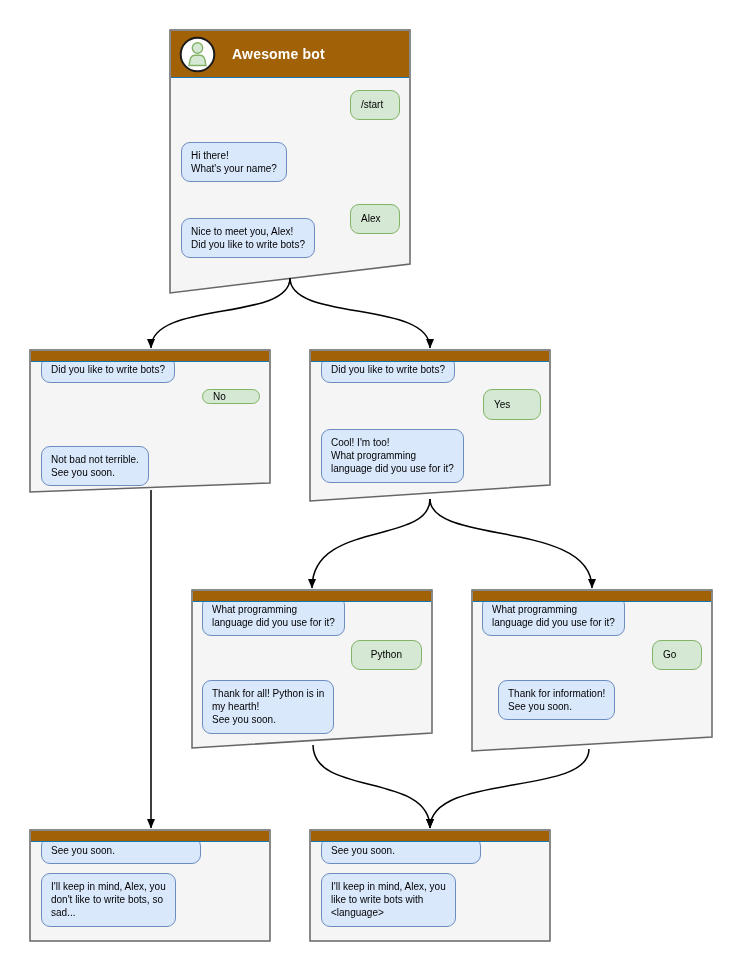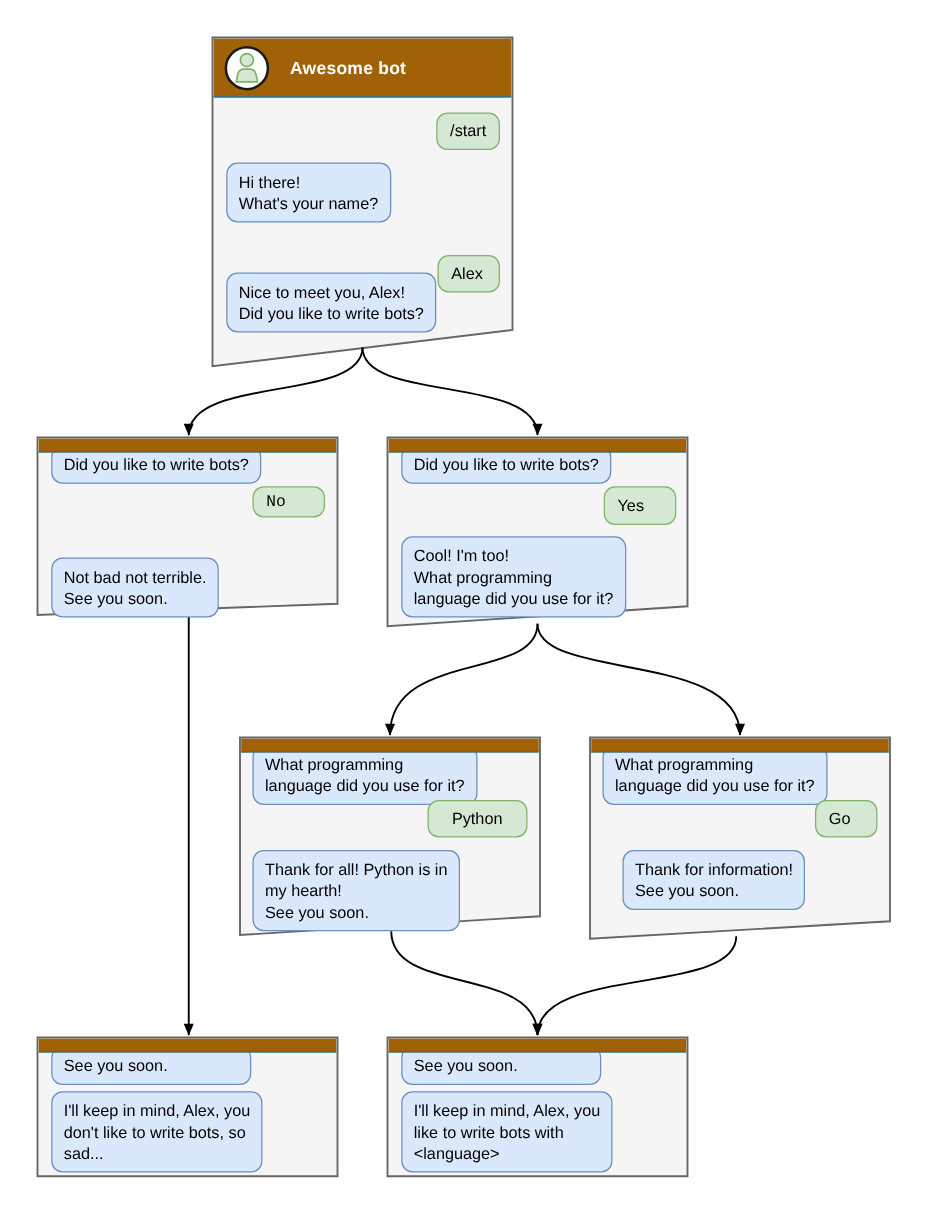--- a/index.html
+++ b/index.html
@@ -10,21 +10,21 @@
   .layer{position:absolute;left:0;top:0;z-index:0;}
   .hdr{
     position:absolute;background:#a16207;border-bottom:1px solid #1277B2;
     box-sizing:border-box;z-index:2;
   }
   .hdr-main{
     display:flex;align-items:center;gap:16px;padding-left:8px;
   }
   .hdr-title{color:#ffffff;font-size:14px;font-weight:bold;letter-spacing:.2px;}
   .bubble{
-    position:absolute;box-sizing:border-box;font-size:13px;line-height:1.32;
+    position:absolute;box-sizing:border-box;font-size:10px;line-height:1.32;
     white-space:pre-line;border-radius:9px;z-index:1;
   }
   .bot{
     background:#DAE8FC;border:1px solid #6C8EBF;padding:6px 9px;
   }
   .user{
     background:#D5E8D4;border:1px solid #82B366;padding:0 10px;min-width:50px;
     height:30px;display:flex;align-items:center;white-space:pre;
   }
   .avatar{flex:0 0 auto;}
@@ -60,29 +60,29 @@
 
   <div class="hdr hdr-main" style="left:171px;top:31px;width:238px;height:47px;">
     <svg class="avatar" width="37" height="37" viewBox="0 0 37 37">
       <circle cx="18.5" cy="18.5" r="16.8" fill="#ffffff" stroke="#1a1a1a" stroke-width="2"></circle>
       <circle cx="18.5" cy="12" r="5.2" fill="#D5E8D4" stroke="#82B366" stroke-width="1.4"></circle>
       <path d="M10,29.5 L11.2,23.5 Q12.2,19.3 16,19.3 L21,19.3 Q24.8,19.3 25.8,23.5 L27,29.5 Z" fill="#D5E8D4" stroke="#82B366" stroke-width="1.4"></path>
     </svg>
     <div class="hdr-title">Awesome bot</div>
   </div>
   <div class="bubble user" style="right:343px;top:90px;">/start</div>
-  <div class="bubble bot" style="left:181px;top:130px;">Hi there!
+  <div class="bubble bot" style="left:181px;top:142px;">Hi there!
 What's your name?</div>
   <div class="bubble user" style="right:343px;top:180px;margin-top:24px;">Alex</div>
   <div class="bubble bot" style="left:181px;top:218px;">Nice to meet you, Alex!
 Did you like to write bots?</div>
 
   <div class="hdr" style="left:31px;top:351px;width:238px;height:11px;"></div>
   <div class="bubble bot" style="left:41px;top:356px;z-index:1;">Did you like to write bots?</div>
-  <div class="bubble user" style="right:483px;top:389px;min-width:58px;height:25px;font-family:Liberation Mono, monospace;">No</div>
+  <div class="bubble user" style="right:483px;top:389px;min-width:58px;height:15px;">No</div>
   <div class="bubble bot" style="left:41px;top:446px;">Not bad not terrible.
 See you soon.</div>
 
   <div class="hdr" style="left:311px;top:351px;width:238px;height:11px;"></div>
   <div class="bubble bot" style="left:321px;top:356px;z-index:1;">Did you like to write bots?</div>
   <div class="bubble user" style="right:202px;top:389px;min-width:58px;height:31px;">Yes</div>
   <div class="bubble bot" style="left:321px;top:429px;">Cool! I'm too!
 What programming
 language did you use for it?</div>
 

